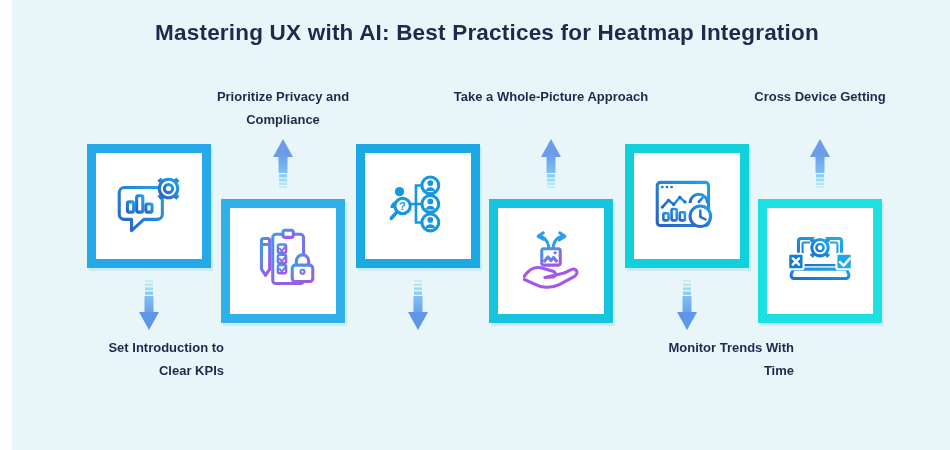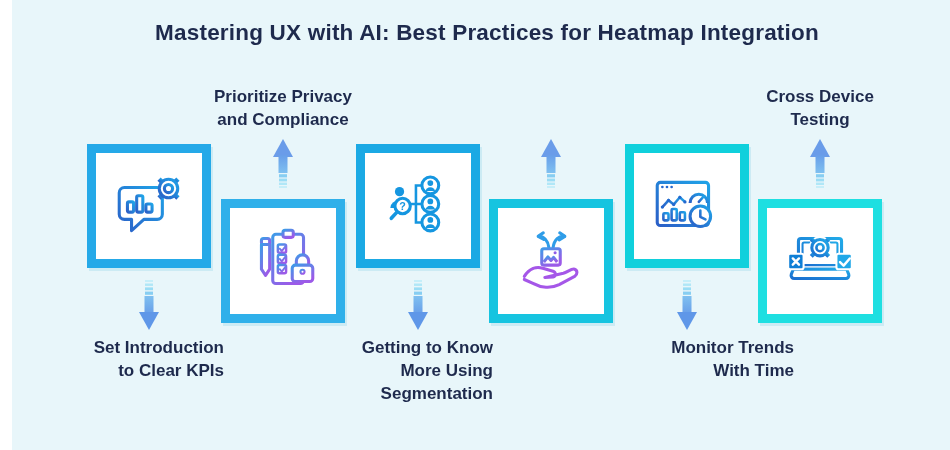--- a/index.html
+++ b/index.html
@@ -28,21 +28,21 @@
   .b4 { left:477px; }
   .b5 { left:613px; }
   .b6 { left:746px; }
   .arrow { position:absolute; width:22px; height:50px; }
   .arrow.down { top:280px; }
   .arrow.up   { top:139px; }
   .a1 { left:126px; } .a2 { left:260px; } .a3 { left:395px; }
   .a4 { left:528px; } .a5 { left:664px; } .a6 { left:797px; }
   .step-label {
     position:absolute; text-align:center;
-    font-size:17px; font-weight:bold; line-height:23px;
+    font-size:13px; font-weight:bold; line-height:23px;
     color:#1e2a4d;
   }
   .step-label.bottom { top:336px;text-align:right; }
   .step-label.top    { top:85px; }
   .l1 { left:62px;  width:150px; }
   .l2 { left:186px; width:170px; }
   .l3 { left:331px; width:150px; }
   .l4 { left:439px; width:200px; }
   .l5 { left:632px; width:150px; }
   .l6 { left:738px; width:140px; }
@@ -179,21 +179,20 @@
     </svg>
   </div>
   <svg class="arrow down a3" viewBox="0 0 22 50">
     <rect x="7" y="0" width="8" height="2" fill="#c6eef9"></rect>
       <rect x="7" y="3.5" width="8" height="2.4" fill="#b0e7f7"></rect>
     <rect x="7" y="7.4" width="8" height="2.8" fill="#9bddf5"></rect>
       <rect x="7" y="11.6" width="8" height="3.2" fill="#87cef2"></rect>
     <rect x="6.5" y="16" width="9" height="18" fill="url(#gShaftDown)"></rect>
     <polygon points="1,32 11,50 21,32" fill="#5f97e8"></polygon>
   </svg>
-  <div class="step-label bottom l3">Getting to Know More Using Segmentation</div>
 
   <div class="box lower b4" style="border-color: rgb(22, 196, 224);">
     <svg class="icon" width="78" height="78" viewBox="0 0 76 76">
       <g fill="none" stroke="#2f9de8" stroke-width="3" stroke-linecap="round" stroke-linejoin="round">
         <path d="M36,25 C35,18 31,14 26,14"></path>
           <polyline points="30.5,10.5 25.5,14 31,17"></polyline>
         <path d="M40,25 C41,17 46,13 51,14"></path>
           <polyline points="46.5,10.5 51.5,14 46,17.5"></polyline>
       </g>
       <g fill="none" stroke="url(#gBluePurple)" stroke-width="3" stroke-linejoin="round">
@@ -205,20 +204,21 @@
     </svg>
   </div>
   <svg class="arrow up a4" viewBox="0 0 22 50">
     <polygon points="1,18 11,0 21,18" fill="#6a9ce9"></polygon>
     <rect x="6.5" y="16" width="9" height="18" fill="url(#gShaftUp)"></rect>
     <rect x="7" y="35.2" width="8" height="3.2" fill="#87cef2"></rect>
       <rect x="7" y="39.6" width="8" height="2.8" fill="#9bddf5"></rect>
     <rect x="7" y="43.6" width="8" height="2.4" fill="#b0e7f7"></rect>
       <rect x="7" y="47" width="8" height="2" fill="#c6eef9"></rect>
   </svg>
+  <div class="step-label top l4">Take a Whole-Picture Approach</div>
 
   <div class="box upper b5" style="border-color: rgb(16, 208, 220);">
     <svg class="icon" width="78" height="78" viewBox="0 0 76 76">
       <g fill="none" stroke="url(#gBlue)">
         <rect x="9" y="15" width="50" height="42" rx="3" stroke-width="3"></rect>
         <line x1="9" y1="24" x2="59" y2="24" stroke-width="2.5"></line>
         <line x1="29" y1="19.5" x2="54" y2="19.5" stroke-width="2.5"></line>
         <polyline points="14,39 20,32.5 25,36.5 31,29.5 36,34" stroke-width="2.5"></polyline>
         <rect x="15" y="45" width="5" height="7" rx="1" stroke-width="2.5"></rect>
         <rect x="23" y="41" width="5" height="11" rx="1" stroke-width="2.5"></rect>
@@ -282,15 +282,15 @@
     </svg>
   </div>
   <svg class="arrow up a6" viewBox="0 0 22 50">
     <polygon points="1,18 11,0 21,18" fill="#6a9ce9"></polygon>
     <rect x="6.5" y="16" width="9" height="18" fill="url(#gShaftUp)"></rect>
     <rect x="7" y="35.2" width="8" height="3.2" fill="#87cef2"></rect>
       <rect x="7" y="39.6" width="8" height="2.8" fill="#9bddf5"></rect>
     <rect x="7" y="43.6" width="8" height="2.4" fill="#b0e7f7"></rect>
       <rect x="7" y="47" width="8" height="2" fill="#c6eef9"></rect>
   </svg>
-  <div class="step-label top l6">Cross Device Testing</div>
+  <div class="step-label top l6">Cross Device Getting</div>
 
 </div>
 
 </body></html>

